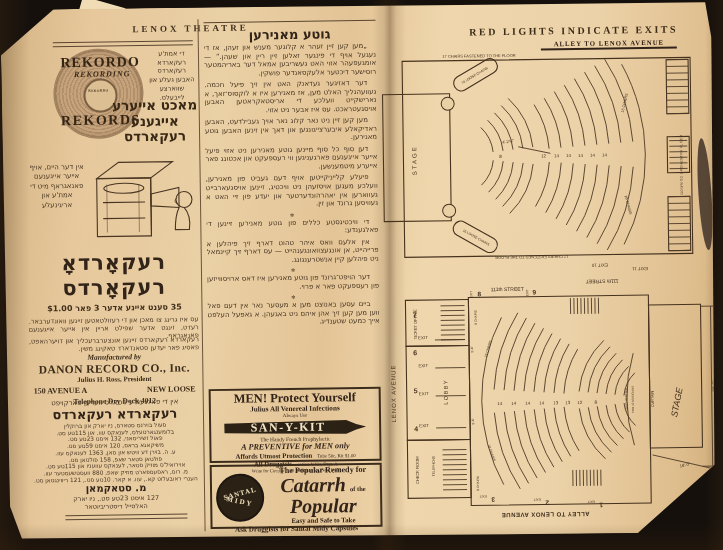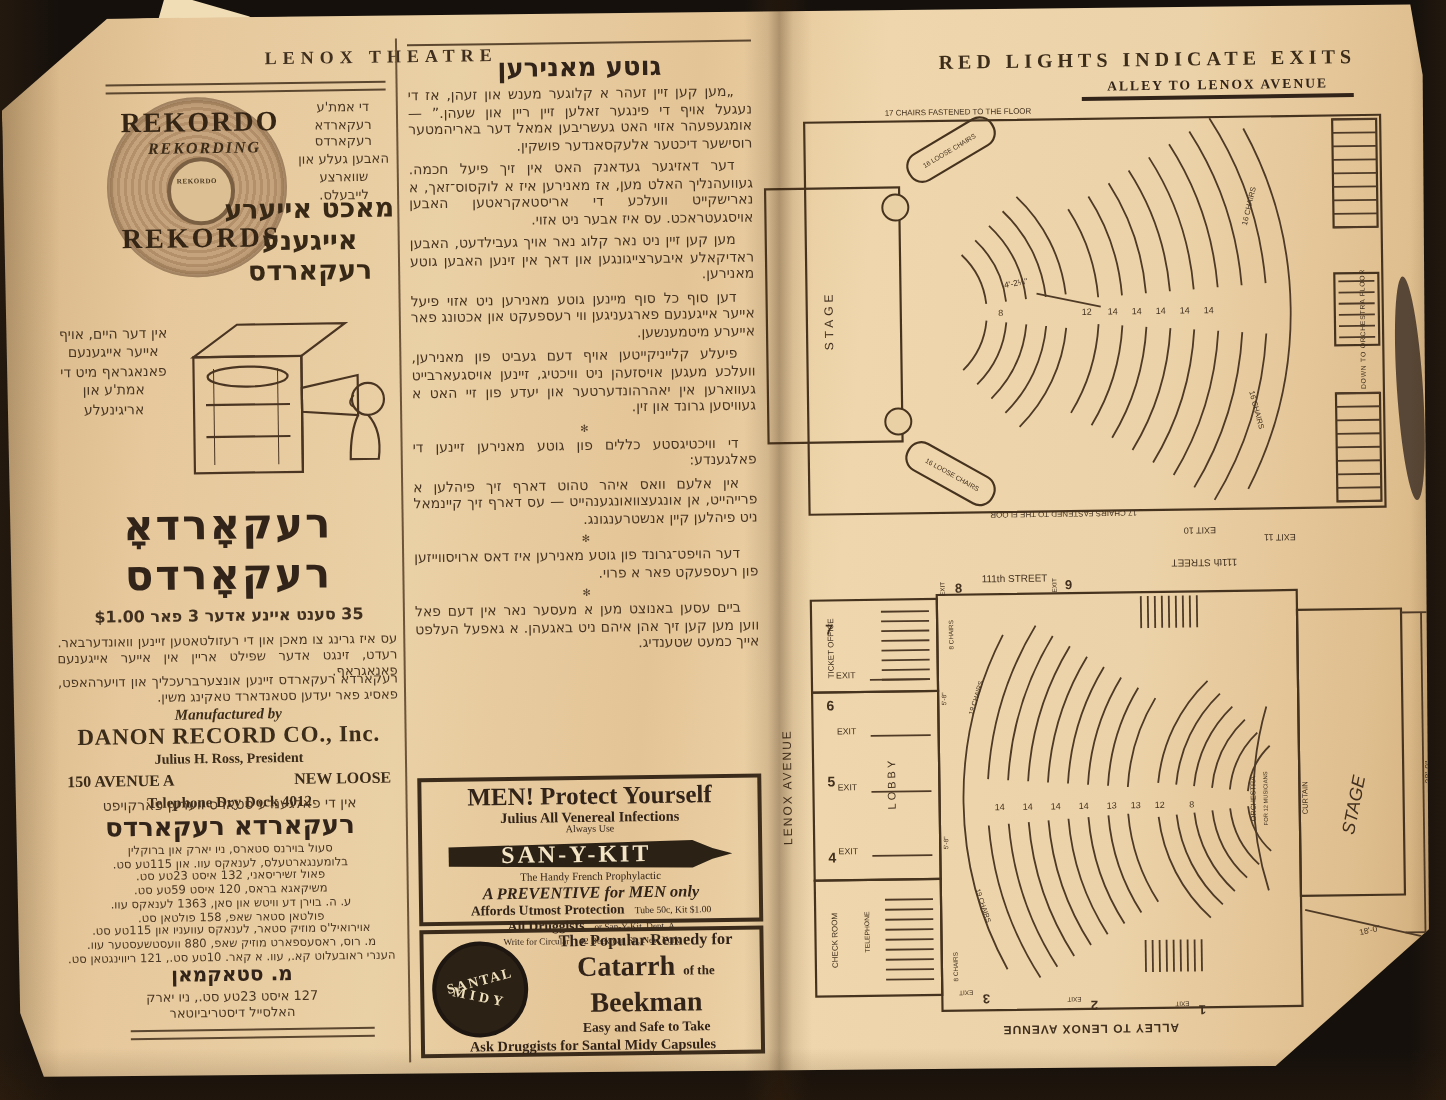--- a/index.html
+++ b/index.html
@@ -86,21 +86,21 @@
   .men8a{font-size:4.6px;} .men8b{font-size:4.6px;}
   .santal-box{left:203px;top:458px;width:172px;height:64px;border:2px solid #3a2b1b;box-sizing:border-box;color:#33241a;}
   .santal-row{display:flex;align-items:center;}
   .santal-logo{width:44px;height:44px;border-radius:50%;background:#2c2115;margin:3px 2px 0 4px;flex:0 0 auto;
     position:relative;display:flex;flex-direction:column;align-items:center;justify-content:center;
     border:2px solid #1e1610;}
   .santal-logo .s1{color:#eee0bc;font-size:7px;font-weight:bold;letter-spacing:1px;transform:rotate(-14deg);}
   .santal-logo .s2{color:#eee0bc;font-size:7px;font-weight:bold;letter-spacing:2px;transform:rotate(12deg);}
   .santal-txt{flex:1;text-align:center;}
   .san1{font-size:8.2px;font-weight:bold;}
-  .san-big{font-size:14px;font-weight:bold;line-height:1;}
+  .san-big{font-size:20px;font-weight:bold;line-height:1;font-style:italic;}
   .san-small{font-size:6.5px;font-weight:bold;}
   .san3{font-size:6.8px;font-weight:bold;}
   .san4{font-size:7.2px;font-weight:bold;text-align:center;margin-top:1px;}
 
   
   .red-header{left:430px;top:23px;width:286px;font-size:10px;font-weight:bold;letter-spacing:2.5px;
     color:#3c2c1a;text-align:center;}
   .alley-top{left:540px;top:38px;width:136px;font-size:6.8px;font-weight:bold;letter-spacing:1px;
     color:#33241a;text-align:center;border-bottom:2px solid #33241a;padding-bottom:1px;}
   #plans-svg{position:absolute;left:378px;top:14px;}
@@ -231,21 +231,21 @@
       <div class="santal-row">
         <div class="santal-logo">
           <span class="s1">SANTAL</span>
           <span class="s2">MIDY</span>
         </div>
         <div class="santal-txt">
           <div class="san1">The Popular Remedy for</div>
           <div>
             <span class="san-big">Catarrh</span>
             <span class="san-small">of the</span>
-            <span class="san-big">Beekman</span>
+            <span class="san-big">Popular</span>
           </div>
           <div class="san3">Easy and Safe to Take</div>
         </div>
       </div>
       <div class="san4">Ask Druggists for Santal Midy Capsules</div>
     </div>
 
     <div class="abs red-header">RED LIGHTS INDICATE EXITS</div>
     <div class="abs alley-top">ALLEY TO LENOX AVENUE</div>
 

